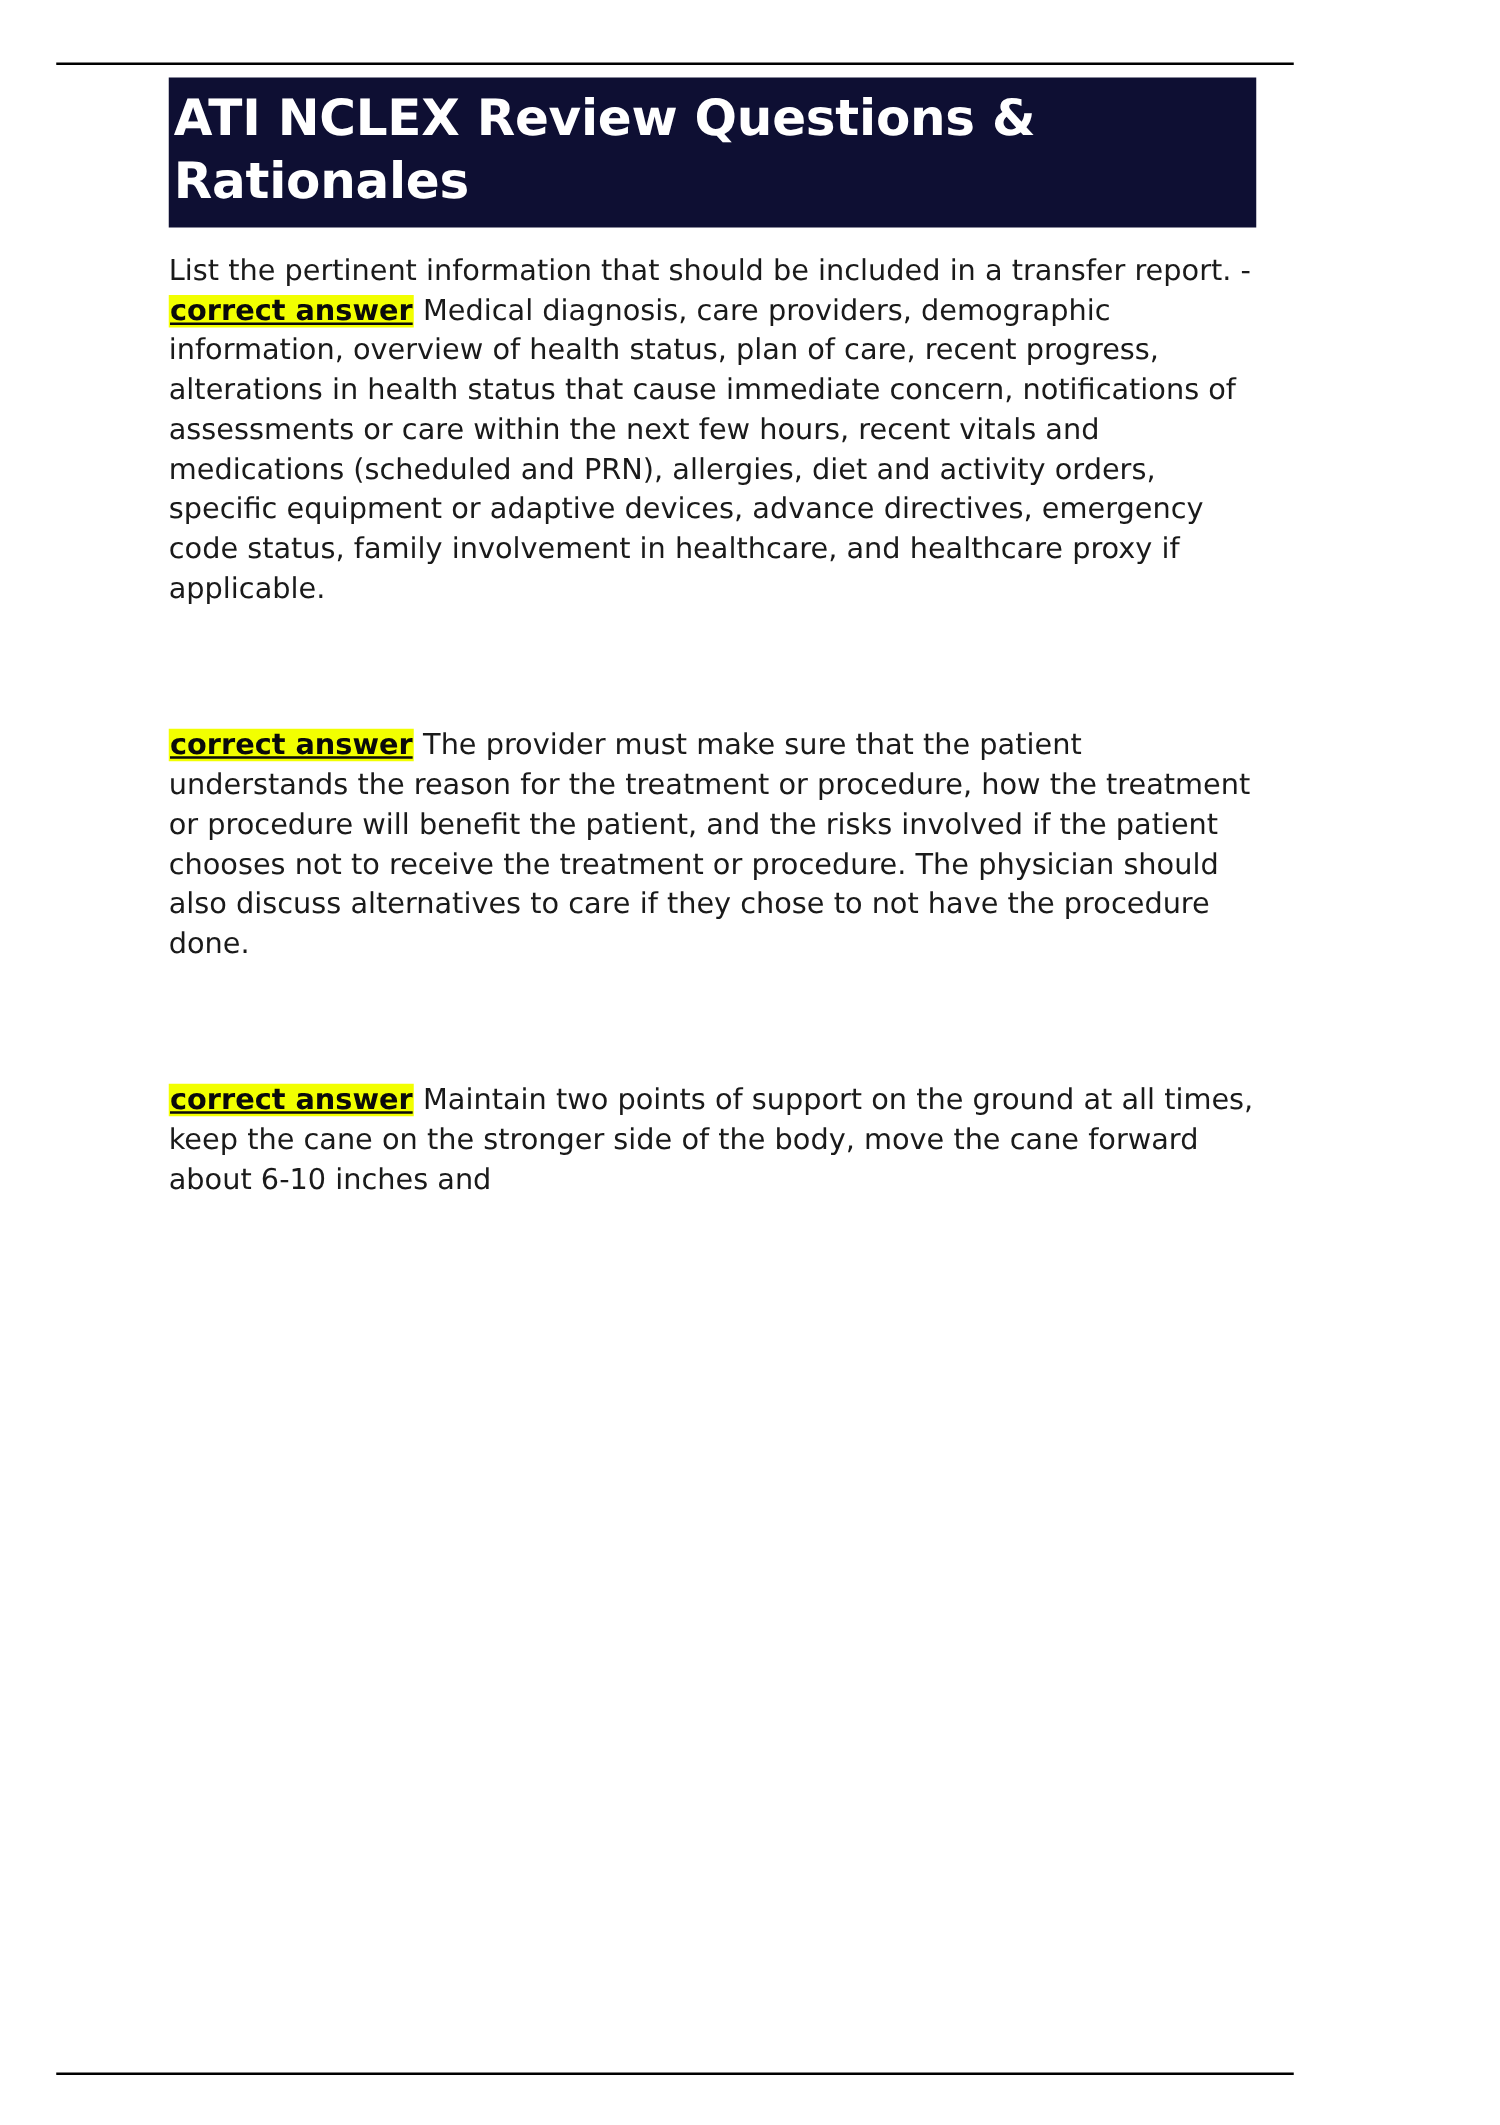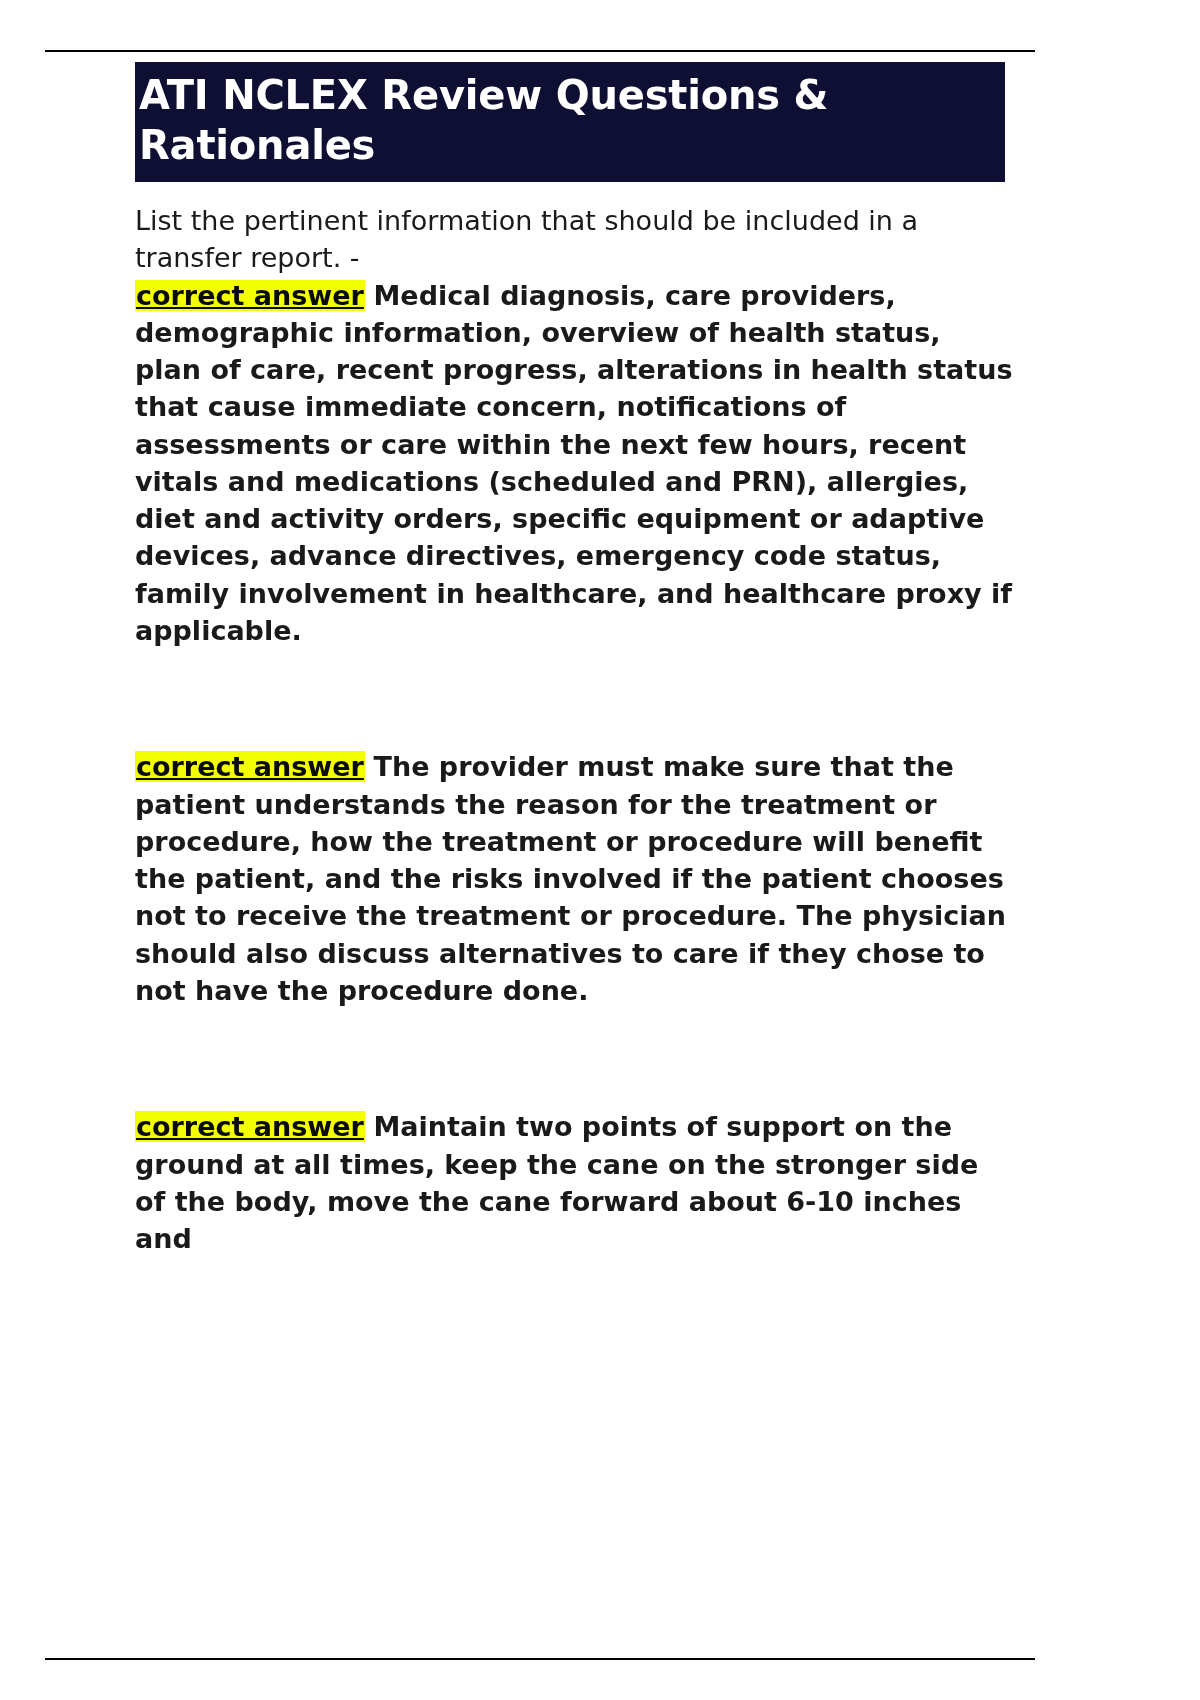--- a/index.html
+++ b/index.html
@@ -40,40 +40,39 @@
     font-weight: bold;
     line-height: 1.25;
     padding: 8px 10px 12px 4px;
     letter-spacing: -0.2px;
     width: 870px;
     box-sizing: border-box;
   }
 
   .qa-block {
     margin-top: 20px;
-    font-size: 27px;
+    font-size: 23px;
     line-height: 1.38;
     color: #1a1a1a;
   }
   .qa-block + .qa-block {
     margin-top: 62px;
   }
   .q-text {
     display: inline;
   }
   .hl {
     background: #f2ff00;
     color: #0a0a0a;
     font-weight: bold;
     padding: 0 1px;
     text-decoration: underline;
   }
   .a-text {
     display: inline;
-    font-weight: bold;
   }
   .qa-line {
     margin: 0;
   }
 </style>
 </head>
 <body>
 
 <div class="page">
 

